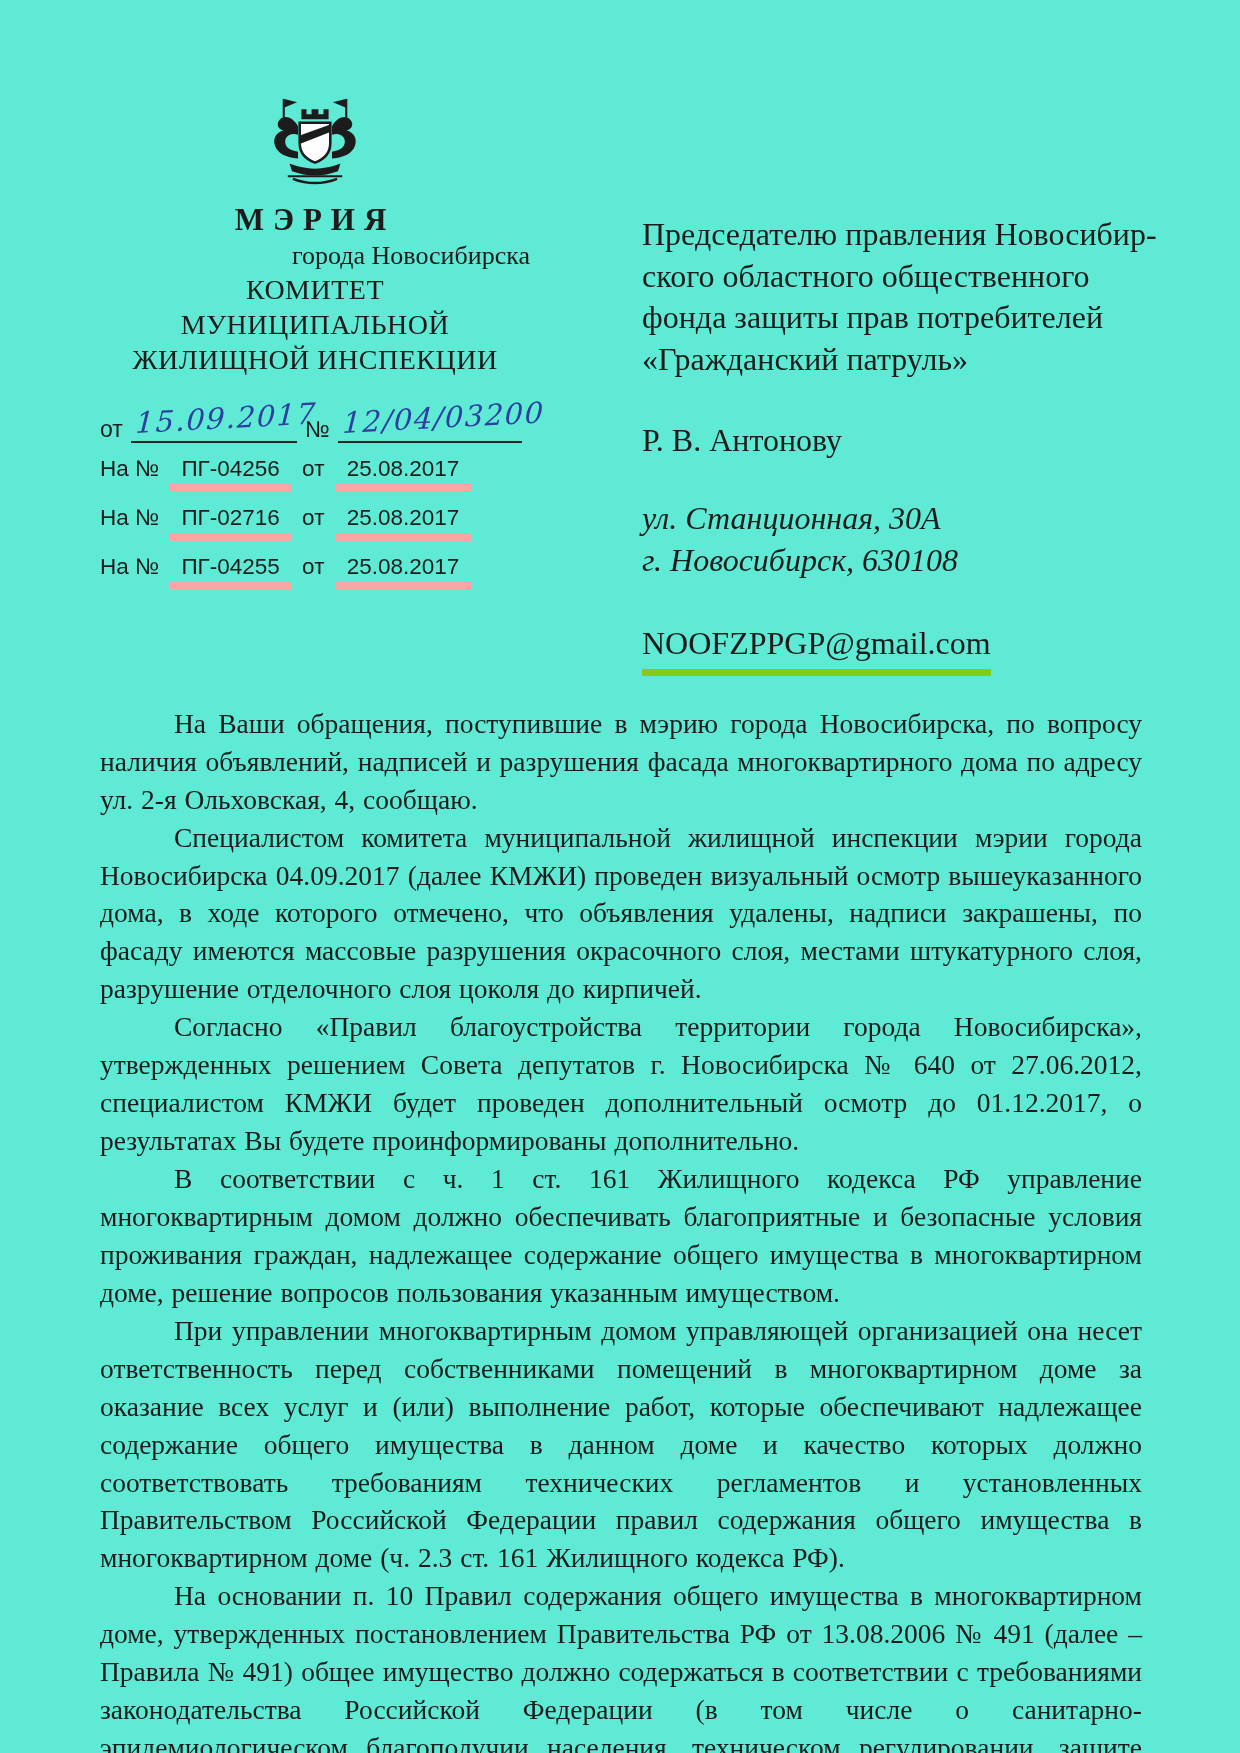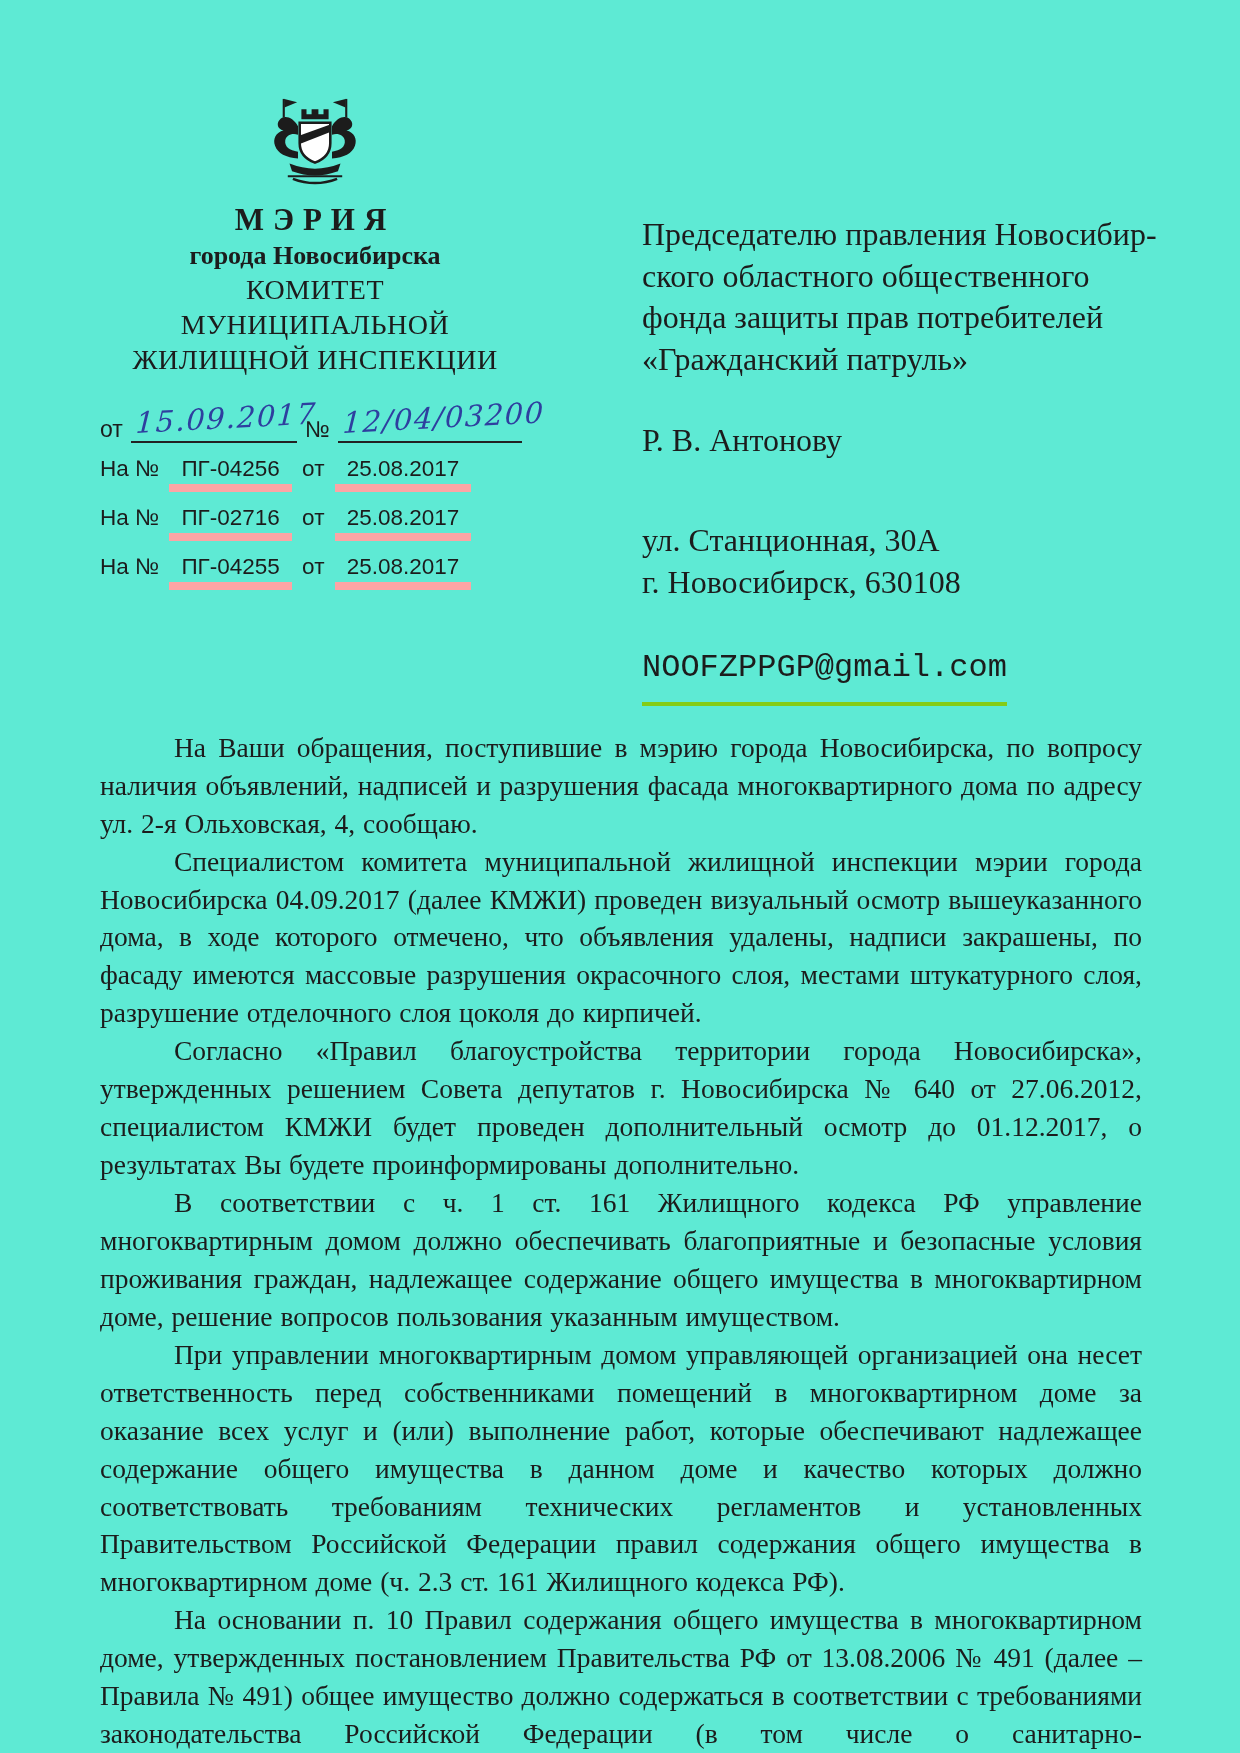--- a/index.html
+++ b/index.html
@@ -10,21 +10,21 @@
     font-family:"Liberation Serif", serif;
   }
   .inner { padding:92px 98px 0 100px; }
 
   
   .header { display:flex; align-items:flex-start; }
   .left-col { width:430px; }
   .crest-wrap { display:flex; justify-content:center; margin-bottom:12px; }
   .org { text-align:center; line-height:1.15; }
   .org-main { font-size:31px; font-weight:bold; letter-spacing:9px; }
-  .org-sub  { font-size:26px; font-weight:bold; margin-top:3px; }
+  .org-sub  { font-size:26px; font-weight:normal; margin-top:3px;text-align:right; }
   .org-dept { font-size:28px; letter-spacing:0.5px; margin-top:3px; }
   .addr {
     font-family:"Liberation Sans", sans-serif; font-size:20px;
     text-align:center; line-height:1.18; margin-top:8px;
   }
   .ot-line {
     margin-top:30px; font-family:"Liberation Sans", sans-serif;
     font-size:23px; display:flex; align-items:flex-end; white-space:nowrap;
   }
   .hw-slot {
@@ -41,23 +41,23 @@
     font-size:22.5px; white-space:nowrap;
   }
   .ref-underline {
     display:inline-block; border-bottom:8px solid #fca5a5;
     padding:0 12px 2px 12px; margin:0 4px;
   }
 
   .right-col { margin-left:auto; width:500px; padding-top:122px; font-size:32px; line-height:1.3; }
   .recipient-org div { white-space:nowrap; }
   .recipient-name { margin-top:40px; }
-  .recipient-addr { margin-top:58px; }
+  .recipient-addr { margin-top:36px;font-style:italic; }
   .recipient-email { margin-top:42px; }
-  .recipient-email span { border-bottom:4px solid #84cc16; padding-bottom:16px;font-family:Liberation Mono, monospace; }
+  .recipient-email span { border-bottom:7px solid #84cc16; padding-bottom:8px; }
 
   
   .body-text { margin-top:40px; font-size:27.5px; line-height:1.38; text-align:justify; }
   .body-text p { text-indent:74px; word-spacing:1px; }
 </style>
 </head>
 <body>
 
 <div class="page">
   <div class="inner">

